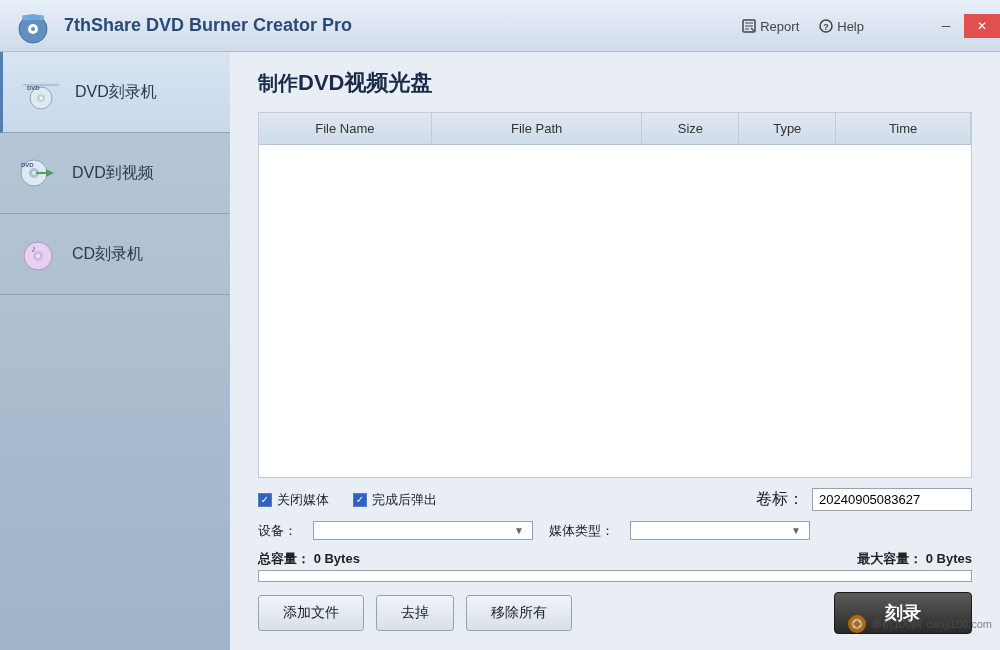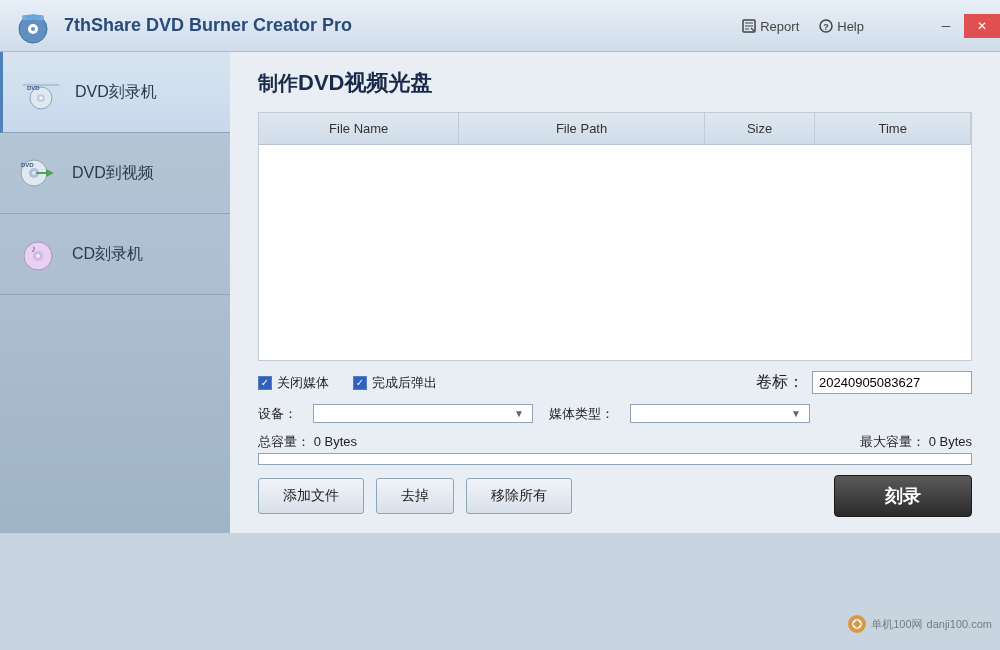--- a/index.html
+++ b/index.html
@@ -73,21 +73,21 @@
       color: #444;
       font-size: 13px;
       cursor: pointer;
       padding: 3px 6px;
       border-radius: 3px;
     }
 
     
     .main-layout {
       display: flex;
-      height: 481px;
+      height: 598px;
     }
 
     
     .sidebar {
       width: 230px;
       background: linear-gradient(to bottom, #b8c8d8, #a0b4c8);
       display: flex;
       flex-direction: column;
       gap: 0;
     }
@@ -266,21 +266,21 @@
       cursor: pointer;
     }
     .select-box .arrow { font-size: 10px; color: #666; }
 
     
     .capacity-row {
       display: flex;
       justify-content: space-between;
       font-size: 13px;
       color: #222;
-      font-weight: 400;
+      font-weight: 700;
     }
     .capacity-bar {
       height: 12px;
       background: white;
       border: 1px solid #90a4b8;
       margin-top: 2px;
     }
 
     
     .action-row {
@@ -416,20 +416,21 @@
 
     <div class="page-title">
       <span>制作</span><span style="font-size:22px;">DVD视频光盘</span>
     </div>
 
     <div class="file-table">
       <div class="file-table-header">
         <div class="col col-name">File Name</div>
         <div class="col col-path">File Path</div>
         <div class="col col-size">Size</div>
+        <div class="col col-type">Type</div>
         <div class="col col-time">Time</div>
       </div>
       <div class="file-table-body"></div>
     </div>
 
 
     <div class="checkboxes-row">
       <div class="checkbox-item">
         <div class="checkbox-box checked"></div>
         <span class="checkbox-label">关闭媒体</span>

